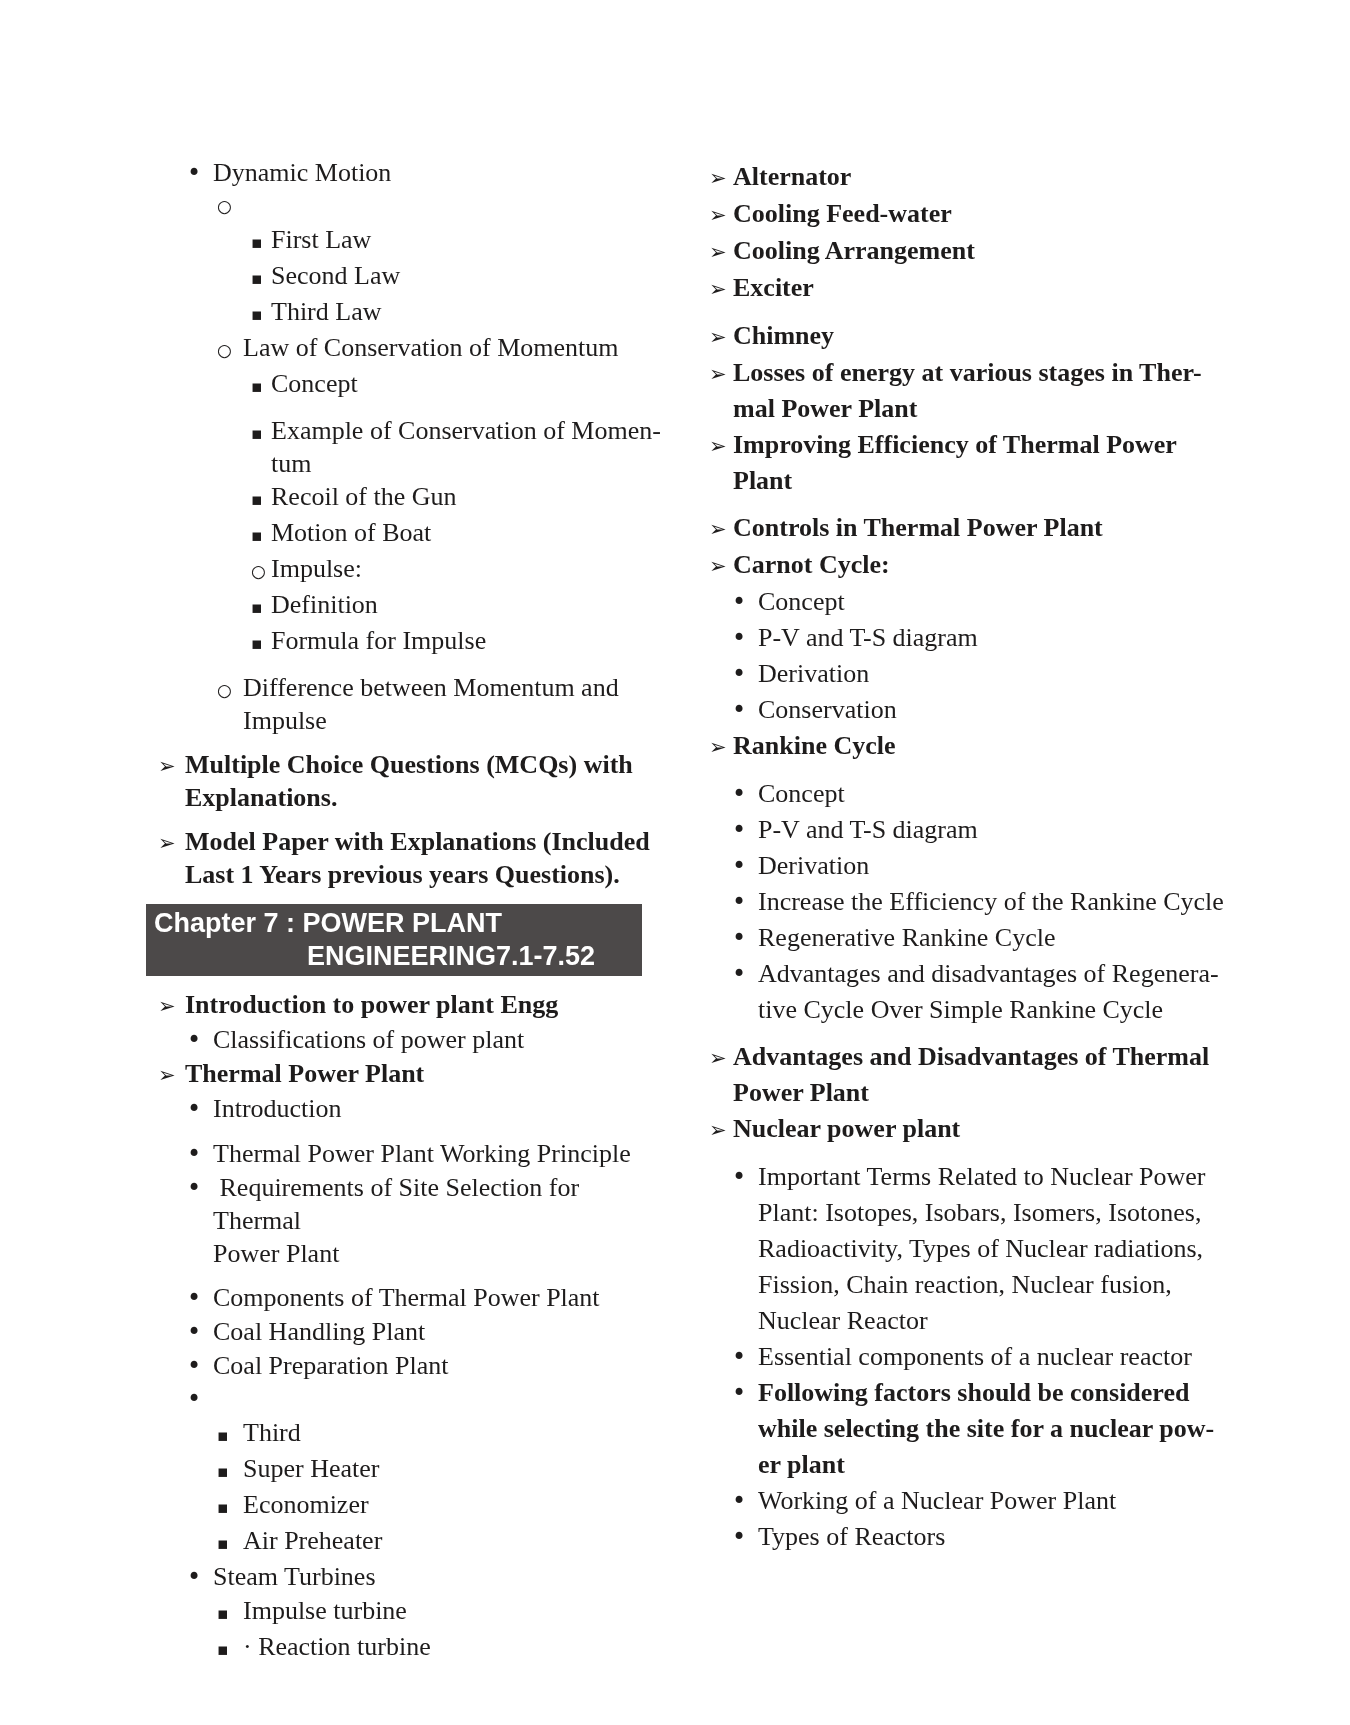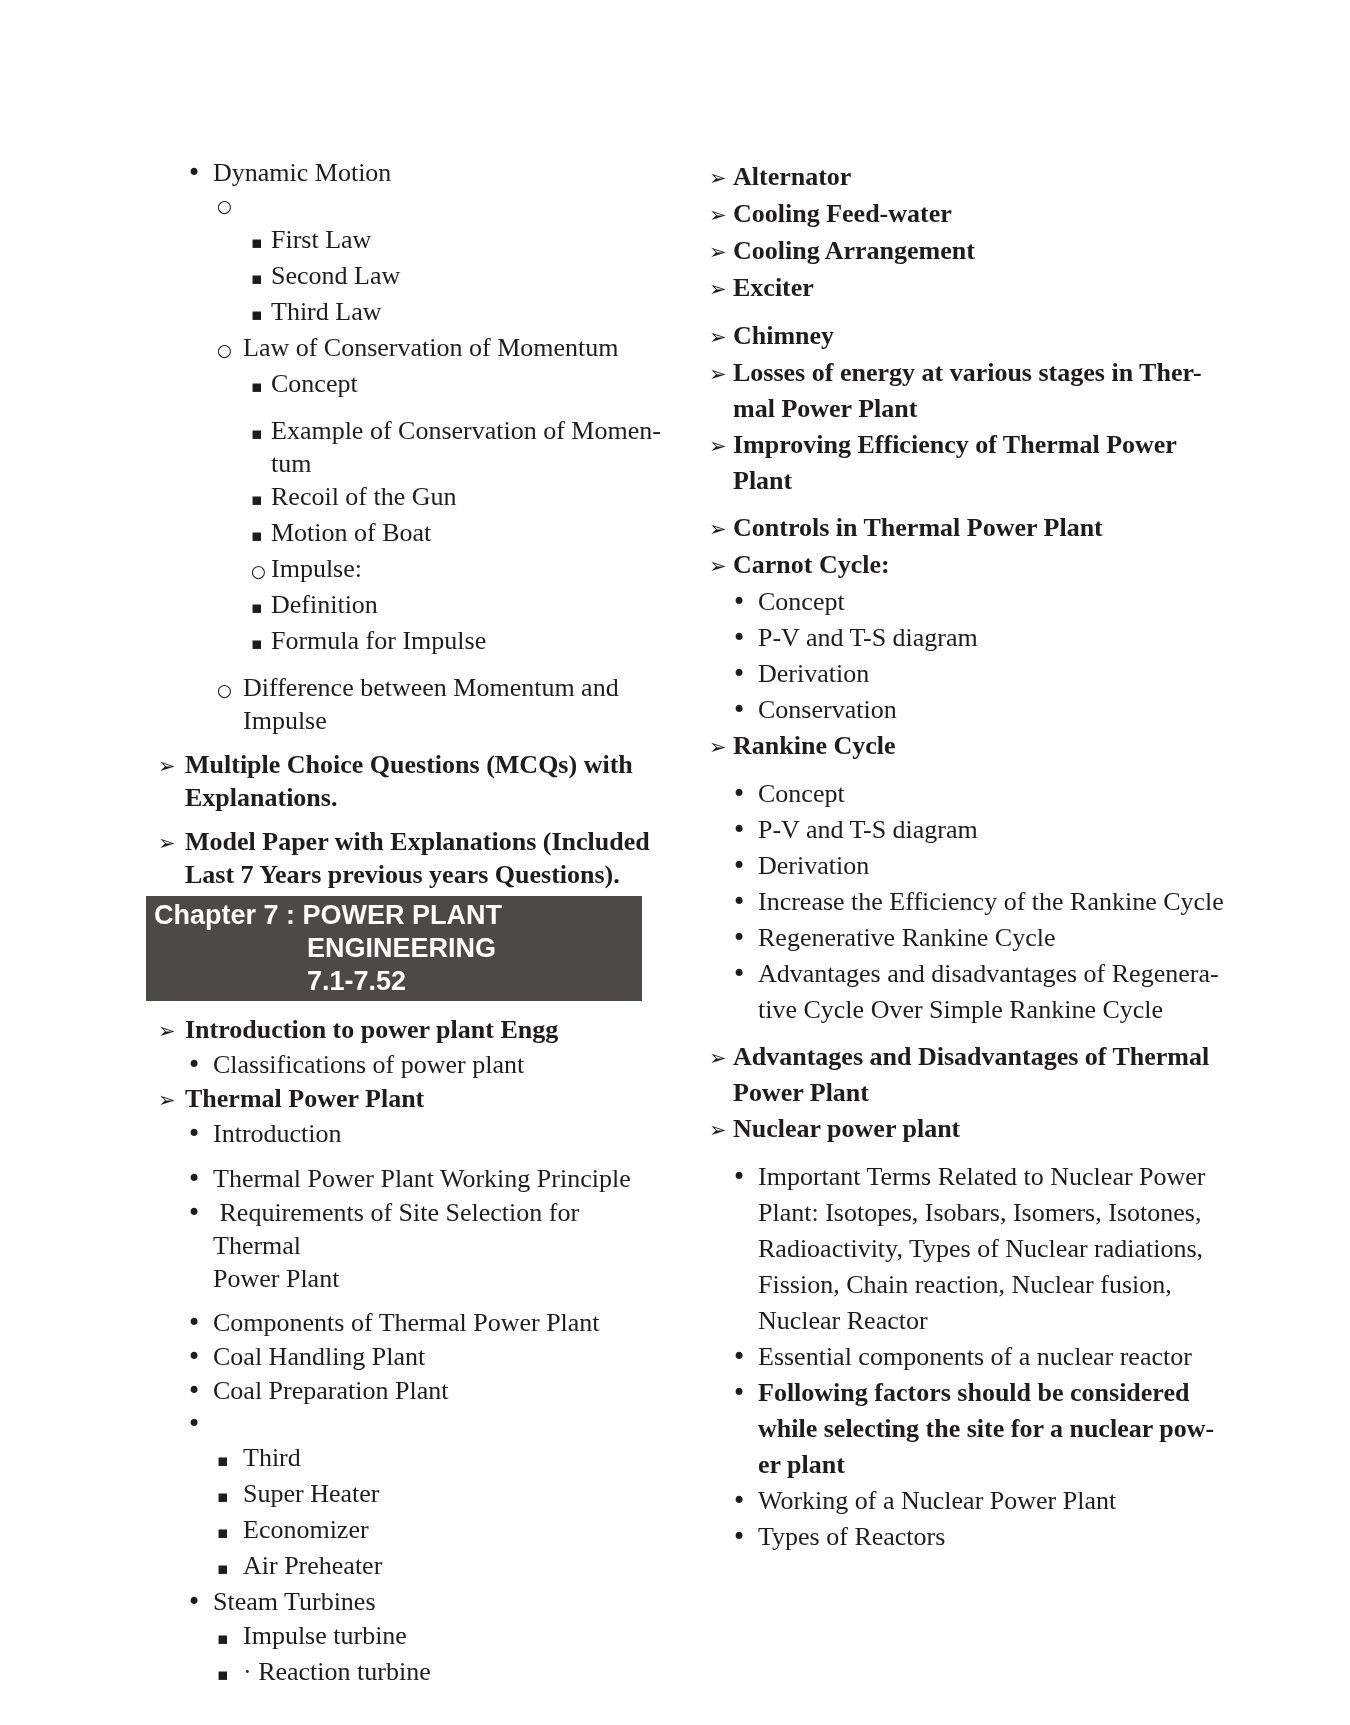--- a/index.html
+++ b/index.html
@@ -43,32 +43,31 @@
   .b-arrow{font-size:21px;}
 
   .txt{
     flex:1 1 auto;
     white-space:pre-wrap;
   }
 
   .chapter-header{
     box-sizing:border-box;
     width:496px;
-    margin:5px 0 12px -12px;
+    margin:13px 0 12px -12px;
     padding:3px 8px 3px 8px;
     font-family:"Liberation Sans", sans-serif;
     font-weight:bold;
     font-size:27px;
     line-height:33px;
   }
   .ch-line2{
     display:flex;
-    justify-content:flex-end;
+    justify-content:flex-start;
     padding-left:153px;
-    flex-direction:column;
   }
 </style>
 </head>
 <body style="background: rgb(255, 255, 255); color: rgb(30, 28, 28);">
 
 <div class="page">
   <div class="columns">
 
     <div class="col col-left">
       <div class="list" id="left-top">
@@ -130,21 +129,21 @@
 Impulse</span>
           </div>
           <div class="row i0 gap bold">
             <span class="bullet b-arrow">➢</span>
             <span class="txt">Multiple Choice Questions (MCQs) with
 Explanations.</span>
           </div>
           <div class="row i0 gap bold">
             <span class="bullet b-arrow">➢</span>
             <span class="txt">Model Paper with Explanations (Included
-Last 7 Years previous years Questions).</span>
+Last 1 Years previous years Questions).</span>
           </div>
         </div>
 
       <div class="chapter-header" id="chapter-header" style="background: rgb(76, 73, 73); color: rgb(255, 255, 255);">
         <div class="ch-line1">Chapter 7 : POWER PLANT</div>
         <div class="ch-line2">
           <span>ENGINEERING</span>
           <span>7.1-7.52</span>
         </div>
       </div>

